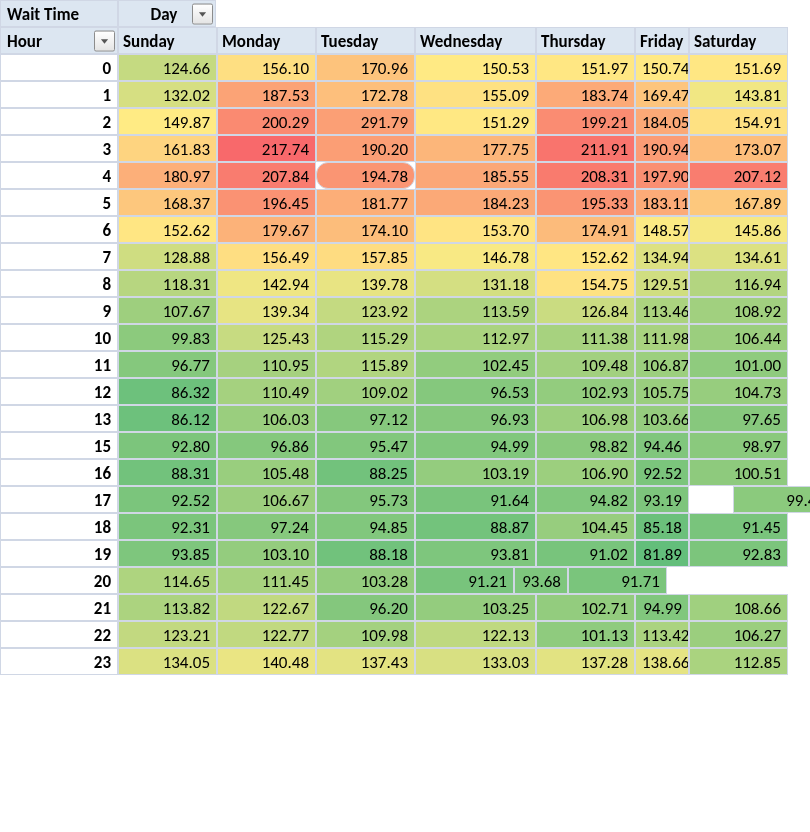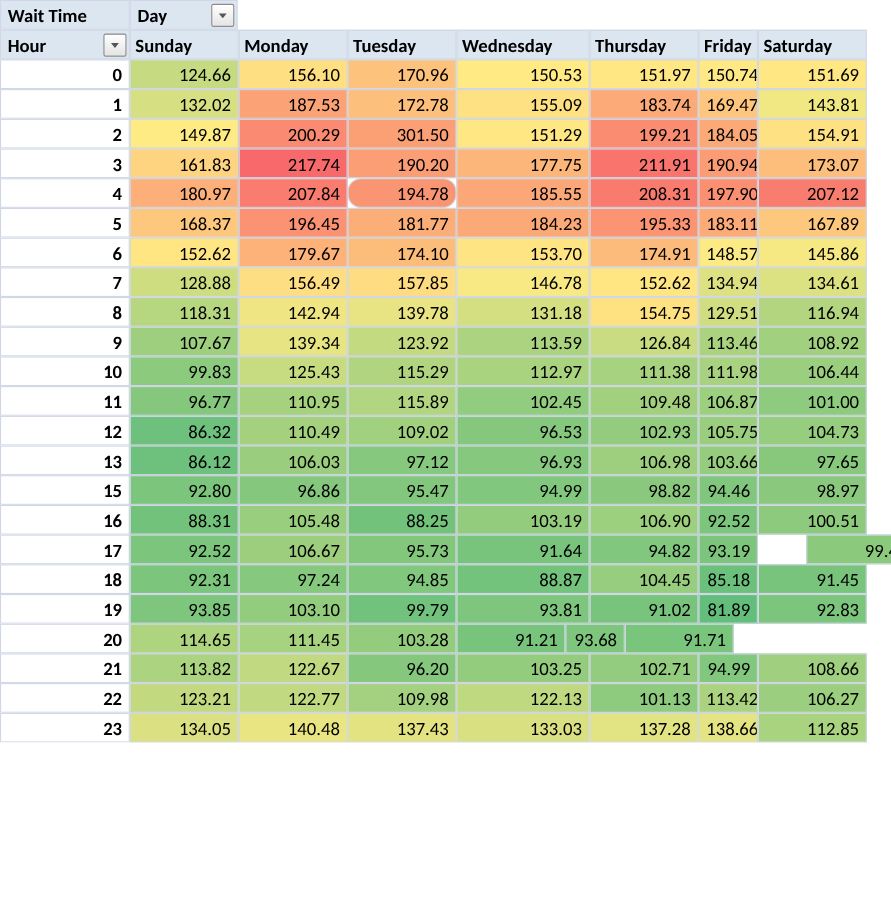--- a/index.html
+++ b/index.html
@@ -67,21 +67,21 @@
     width: 9px;
     height: 9px;
   }
   .col-hour   { width: 118px; }
   .col-day    { width: 99px; }  
   .col-wed    { width: 121px; } 
   .col-fri    { width: 54px; }  
   .col-sat    { width: 99px; }  
 
   .corner-waittime { width: 118px; }
-  .corner-day      { width: 98px; padding-right: 12px; }
+  .corner-day      { width: 98px; padding-right: 12px; text-align: center; }
 </style>
 </head>
 <body>
 
 
 
 <div class="sheet" id="sheet"><div class="row">
       <div class="cell hdr corner-waittime">Wait Time</div>
       <div class="cell hdr corner-day"><span>Day</span><div class="drop">
           <svg viewBox="0 0 10 10">
@@ -116,21 +116,21 @@
       <div class="cell val-cell col-day" style="background: rgb(251, 163, 118);">187.53</div>
       <div class="cell val-cell col-day" style="background: rgb(253, 191, 124);">172.78</div>
       <div class="cell val-cell col-wed" style="background: rgb(254, 225, 130);">155.09</div>
       <div class="cell val-cell col-day" style="background: rgb(252, 170, 120);">183.74</div>
       <div class="cell val-cell col-fri" style="background: rgb(253, 197, 125);">169.47</div>
       <div class="cell val-cell col-sat" style="background: rgb(241, 231, 131);">143.81</div>
     </div><div class="row">
       <div class="cell hour-cell col-hour">2</div>
       <div class="cell val-cell col-day" style="background: rgb(255, 235, 132);">149.87</div>
       <div class="cell val-cell col-day" style="background: rgb(250, 138, 113);">200.29</div>
-      <div class="cell val-cell col-day" style="background: rgb(251, 159, 117);">301.50</div>
+      <div class="cell val-cell col-day" style="background: rgb(251, 159, 117);">291.79</div>
       <div class="cell val-cell col-wed" style="background: rgb(255, 232, 131);">151.29</div>
       <div class="cell val-cell col-day" style="background: rgb(250, 140, 114);">199.21</div>
       <div class="cell val-cell col-fri" style="background: rgb(251, 169, 119);">184.05</div>
       <div class="cell val-cell col-sat" style="background: rgb(254, 225, 130);">154.91</div>
     </div><div class="row">
       <div class="cell hour-cell col-hour">3</div>
       <div class="cell val-cell col-day" style="background: rgb(254, 212, 128);">161.83</div>
       <div class="cell val-cell col-day" style="background: rgb(248, 105, 107);">217.74</div>
       <div class="cell val-cell col-day" style="background: rgb(251, 158, 117);">190.20</div>
       <div class="cell val-cell col-wed" style="background: rgb(252, 182, 122);">177.75</div>
@@ -260,21 +260,21 @@
       <div class="cell val-cell col-day" style="background: rgb(134, 200, 125);">97.24</div>
       <div class="cell val-cell col-day" style="background: rgb(129, 199, 125);">94.85</div>
       <div class="cell val-cell col-wed" style="background: rgb(115, 195, 124);">88.87</div>
       <div class="cell val-cell col-day" style="background: rgb(151, 205, 126);">104.45</div>
       <div class="cell val-cell col-fri" style="background: rgb(107, 192, 123);">85.18</div>
       <div class="cell val-cell col-sat" style="background: rgb(121, 196, 124);">91.45</div>
     </div><div class="row">
       <div class="cell hour-cell col-hour">19</div>
       <div class="cell val-cell col-day" style="background: rgb(126, 198, 125);">93.85</div>
       <div class="cell val-cell col-day" style="background: rgb(148, 204, 126);">103.10</div>
-      <div class="cell val-cell col-day" style="background: rgb(113, 194, 124);">99.79</div>
+      <div class="cell val-cell col-day" style="background: rgb(113, 194, 124);">88.18</div>
       <div class="cell val-cell col-wed" style="background: rgb(126, 198, 125);">93.81</div>
       <div class="cell val-cell col-day" style="background: rgb(120, 196, 124);">91.02</div>
       <div class="cell val-cell col-fri" style="background: rgb(99, 190, 123);">81.89</div>
       <div class="cell val-cell col-sat" style="background: rgb(124, 197, 124);">92.83</div>
     </div><div class="row">
       <div class="cell hour-cell col-hour">20</div>
       <div class="cell val-cell col-day" style="background: rgb(174, 212, 127);">114.65</div>
       <div class="cell val-cell col-day" style="background: rgb(167, 210, 127);">111.45</div>
       <div class="cell val-cell col-day" style="background: rgb(148, 204, 126);">103.28</div>
       <div class="cell val-cell col-day" style="background: rgb(120, 196, 124);">91.21</div>

